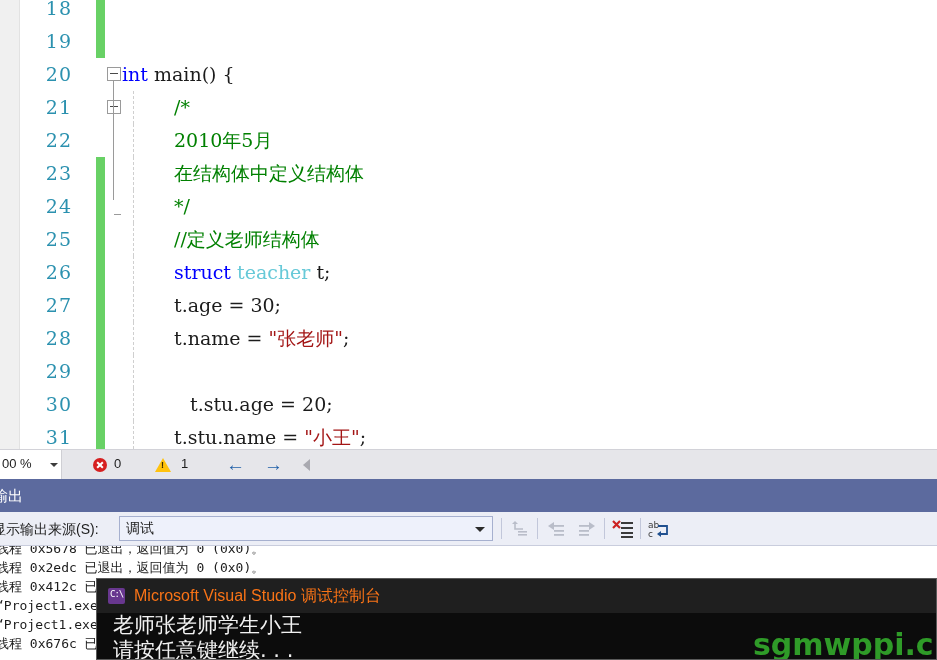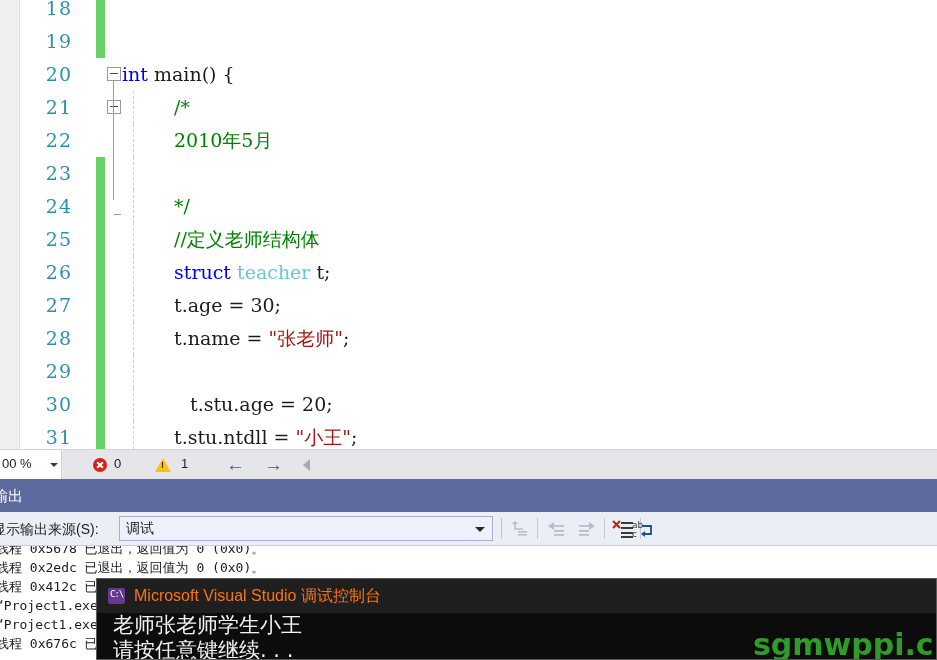--- a/index.html
+++ b/index.html
@@ -197,29 +197,29 @@
 <div id="app">
 
   <div class="editor">
     <div class="editor-leftstrip"></div>
     <div class="code-lines" id="code-lines">
         <div class="code-row" style="top: -8px; position: absolute; left: 0px; width: 937px;"><div class="ln">18</div><div class="chgbar"></div><div class="codetext" style="left: 122px;"></div></div>
         <div class="code-row" style="top: 25px; position: absolute; left: 0px; width: 937px;"><div class="ln">19</div><div class="chgbar"></div><div class="codetext" style="left: 122px;"></div></div>
         <div class="code-row" style="top: 58px; position: absolute; left: 0px; width: 937px;"><div class="ln">20</div><div class="chgbar off"></div><div class="glyphbox"></div><div class="vline half-bot"></div><div class="codetext" style="left: 122px;"><span class="kw">int </span><span>main</span><span>() {</span></div></div>
         <div class="code-row" style="top: 91px; position: absolute; left: 0px; width: 937px;"><div class="ln">21</div><div class="chgbar off"></div><div class="glyphbox"></div><div class="vline"></div><div class="guide"></div><div class="codetext" style="left: 174px;"><span class="cmt">/*</span></div></div>
         <div class="code-row" style="top: 124px; position: absolute; left: 0px; width: 937px;"><div class="ln">22</div><div class="chgbar off"></div><div class="vline"></div><div class="guide"></div><div class="codetext" style="left: 174px;"><span class="cmt">2010年5月</span></div></div>
-        <div class="code-row" style="top: 157px; position: absolute; left: 0px; width: 820px;"><div class="ln">23</div><div class="chgbar"></div><div class="vline"></div><div class="guide"></div></div>
+        <div class="code-row" style="top: 157px; position: absolute; left: 0px; width: 820px;"><div class="ln">23</div><div class="chgbar"></div><div class="vline"></div><div class="guide"></div><div class="codetext" style="left: 174px;"><span class="cmt">在结构体中定义结构体</span></div></div>
         <div class="code-row" style="top: 190px; position: absolute; left: 0px; width: 937px;"><div class="ln">24</div><div class="chgbar"></div><div class="vline half-top endtick"></div><div class="guide"></div><div class="codetext" style="left: 174px;"><span class="cmt">*/</span></div></div>
         <div class="code-row" style="top: 223px; position: absolute; left: 0px; width: 937px;"><div class="ln">25</div><div class="chgbar"></div><div class="guide"></div><div class="codetext" style="left: 174px;"><span class="cmt">//定义老师结构体</span></div></div>
         <div class="code-row" style="top: 256px; position: absolute; left: 0px; width: 937px;"><div class="ln">26</div><div class="chgbar"></div><div class="guide"></div><div class="codetext" style="left: 174px;"><span class="kw">struct </span><span class="utype">teacher </span><span>t;</span></div></div>
         <div class="code-row" style="top: 289px; position: absolute; left: 0px; width: 937px;"><div class="ln">27</div><div class="chgbar"></div><div class="guide"></div><div class="codetext" style="left: 174px;"><span>t.age = 30;</span></div></div>
         <div class="code-row" style="top: 322px; position: absolute; left: 0px; width: 937px;"><div class="ln">28</div><div class="chgbar"></div><div class="guide"></div><div class="codetext" style="left: 174px;"><span>t.name = </span><span class="str">"张老师"</span><span>;</span></div></div>
         <div class="code-row" style="top: 355px; position: absolute; left: 0px; width: 937px;"><div class="ln">29</div><div class="chgbar"></div><div class="guide"></div><div class="codetext" style="left: 174px;"></div></div>
         <div class="code-row" style="top: 388px; position: absolute; left: 0px; width: 937px;"><div class="ln">30</div><div class="chgbar"></div><div class="guide"></div><div class="codetext" style="left: 174px; margin-left: 16px;"><span>t.stu.age = 20;</span></div></div>
-        <div class="code-row" style="top: 421px; position: absolute; left: 0px; width: 937px;"><div class="ln">31</div><div class="chgbar"></div><div class="guide"></div><div class="codetext" style="left: 174px;"><span>t.stu.ntdll = </span><span class="str">"小王"</span><span>;</span></div></div>
+        <div class="code-row" style="top: 421px; position: absolute; left: 0px; width: 937px;"><div class="ln">31</div><div class="chgbar"></div><div class="guide"></div><div class="codetext" style="left: 174px;"><span>t.stu.name = </span><span class="str">"小王"</span><span>;</span></div></div>
       </div>
   </div>
 
   <div class="statusbar">
     <div class="zoombox">
       <div class="zoomtext">00 %</div>
       <div class="zoomcaret"></div>
     </div>
     <div class="err-ic"></div>
     <div class="cnt" style="left:114px;">0</div>
@@ -280,21 +280,21 @@
         <rect x="12" y="5" width="12" height="2" fill="#3a3a3a"></rect>
         <rect x="12" y="10" width="12" height="2" fill="#3a3a3a"></rect>
         <rect x="12" y="15" width="12" height="2" fill="#3a3a3a"></rect>
         <rect x="12" y="19" width="12" height="2" fill="#3a3a3a"></rect>
         <path d="M4 4 L11 11 M11 4 L4 11" stroke="#cc2222" stroke-width="2.2" fill="none"></path>
       </svg>
     </div>
 
     <div class="tb-sep" style="left:640px;"></div>
 
-    <div class="tb-btn" style="left:629px;text-align:center;">
+    <div class="tb-btn" style="left:645px;text-align:center;">
       <svg width="28" height="24" viewBox="0 0 28 24">
         <text x="3" y="11" font-size="9" fill="#3a3a3a" font-family="DejaVu Sans, sans-serif">ab</text>
         <text x="3" y="20" font-size="9" fill="#3a3a3a" font-family="DejaVu Sans, sans-serif">c</text>
         <path d="M13 9 L22 9 L22 17 L14 17" stroke="#1f4f8f" stroke-width="1.8" fill="none"></path>
         <path d="M16 14 L12 17 L16 20 Z" fill="#1f4f8f"></path>
       </svg>
     </div>
   </div>
 
   <div class="out-body">

